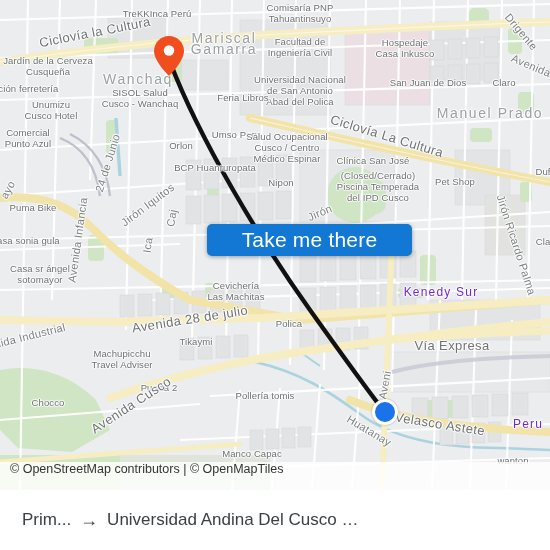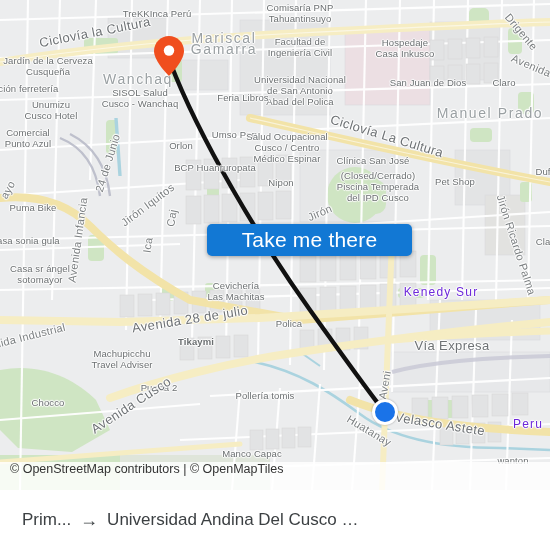--- a/index.html
+++ b/index.html
@@ -314,21 +314,21 @@
         <div class="lbl poi" style="left: 26px; top: 240px;">casa sonia gula</div>
         <div class="lbl poi" style="left: 40px; top: 274px;">Casa sr ángel
 sotomayor</div>
         <div class="lbl area2" style="left: 441px; top: 292px;">Kenedy Sur</div>
         <div class="lbl poi" style="left: 236px; top: 291px;">Cevichería
 Las Machitas</div>
         <div class="lbl bigroad" style="left: 190px; top: 319px; transform: translate(-50%, -50%) rotate(-9deg);">Avenida 28 de julio</div>
         <div class="lbl poi" style="left: 289px; top: 323px;">Polica</div>
         <div class="lbl bigroad" style="left: 452px; top: 345px;">Vía Expresa</div>
         <div class="lbl road" style="left: 30px; top: 336px; transform: translate(-50%, -50%) rotate(-14deg);">nida Industrial</div>
-        <div class="lbl poi" style="left: 196px; top: 341px; font-weight: bold;">Tikaymi</div>
+        <div class="lbl poi" style="left: 196px; top: 341px;">Tikaymi</div>
         <div class="lbl poi" style="left: 122px; top: 359px;">Machupicchu
 Travel Adviser</div>
         <div class="lbl poi" style="left: 159px; top: 387px;">Puerta 2</div>
         <div class="lbl poi" style="left: 265px; top: 395px;">Pollería tomis</div>
         <div class="lbl poi" style="left: 48px; top: 402px;">Chocco</div>
         <div class="lbl bigroad" style="left: 131px; top: 405px; transform: translate(-50%, -50%) rotate(-33deg);">Avenida Cusco</div>
         <div class="lbl road" style="left: 385px; top: 385px; transform: translate(-50%, -50%) rotate(-80deg);">Aveni</div>
         <div class="lbl bigroad" style="left: 440px; top: 424px; transform: translate(-50%, -50%) rotate(9deg);">Velasco Astete</div>
         <div class="lbl road" style="left: 369px; top: 431px; transform: translate(-50%, -50%) rotate(31deg);">Huatanay</div>
         <div class="lbl area2" style="left: 528px; top: 424px;">Peru</div>

